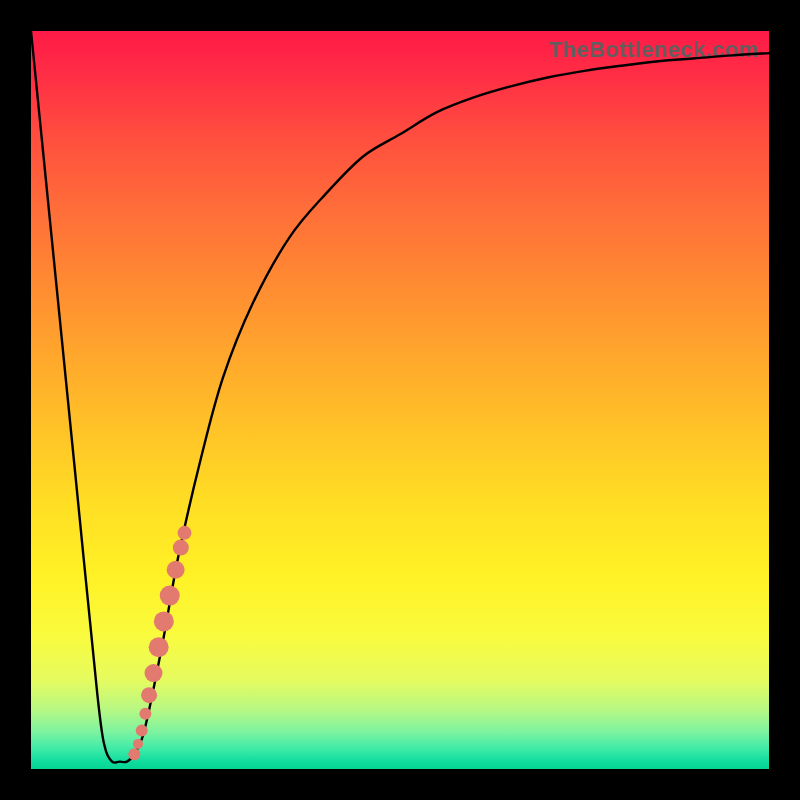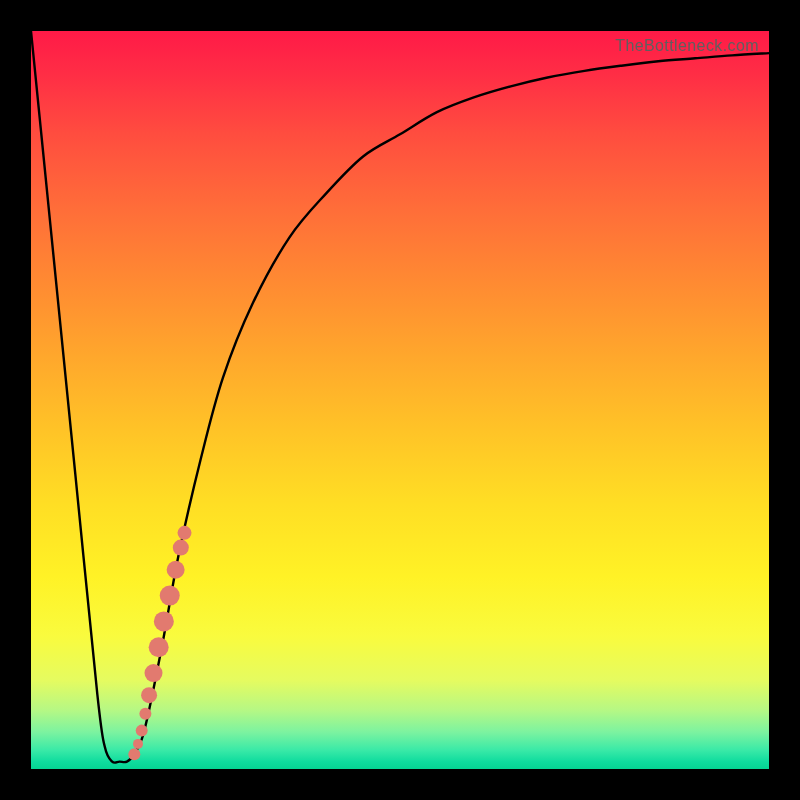--- a/index.html
+++ b/index.html
@@ -42,22 +42,22 @@
       #38e9a7 97.5%,
       #0fdc9e 99%,
       #05d493 100%
     );
   }
   .watermark {
     position: absolute;
     top: 6px;
     right: 10px;
     color: #5f5f5f;
-    font-size: 16px;
-    font-weight: 400;
+    font-size: 22px;
+    font-weight: 700;
     letter-spacing: 0.4px;
     user-select: none;
   }
   svg.curve {
     position: absolute;
     left: 0;
     top: 0;
     width: 738px;
     height: 738px;
     overflow: visible;

